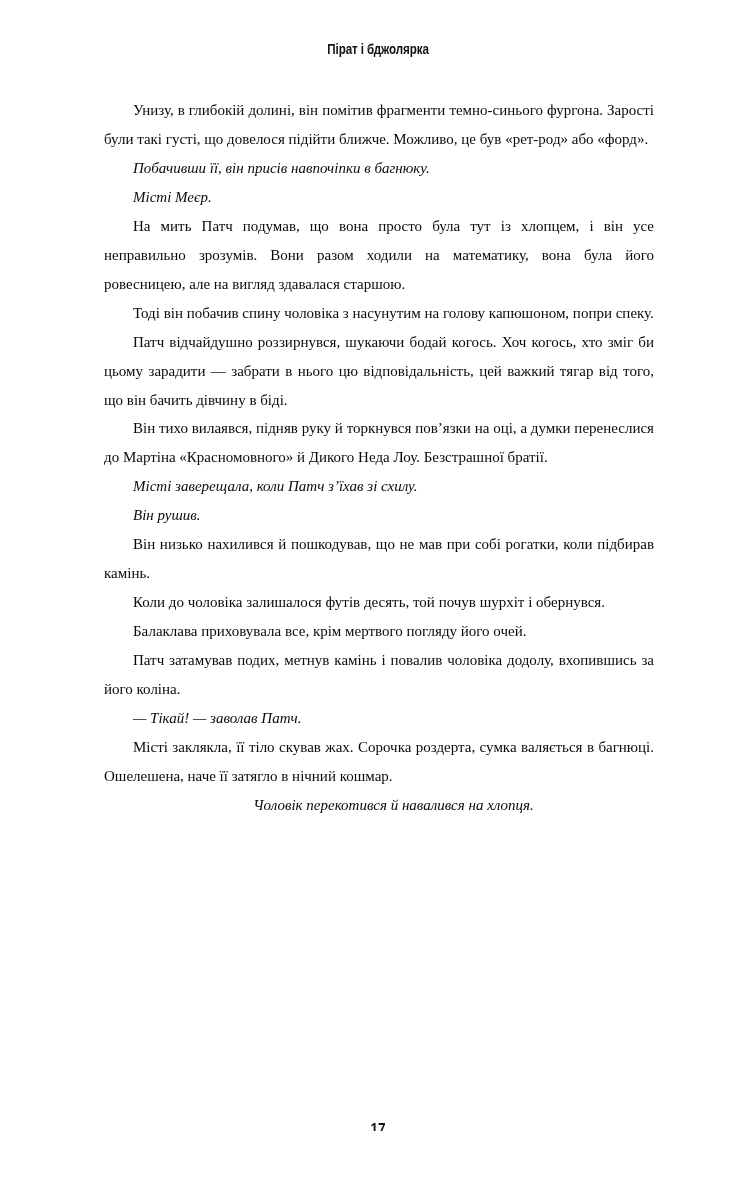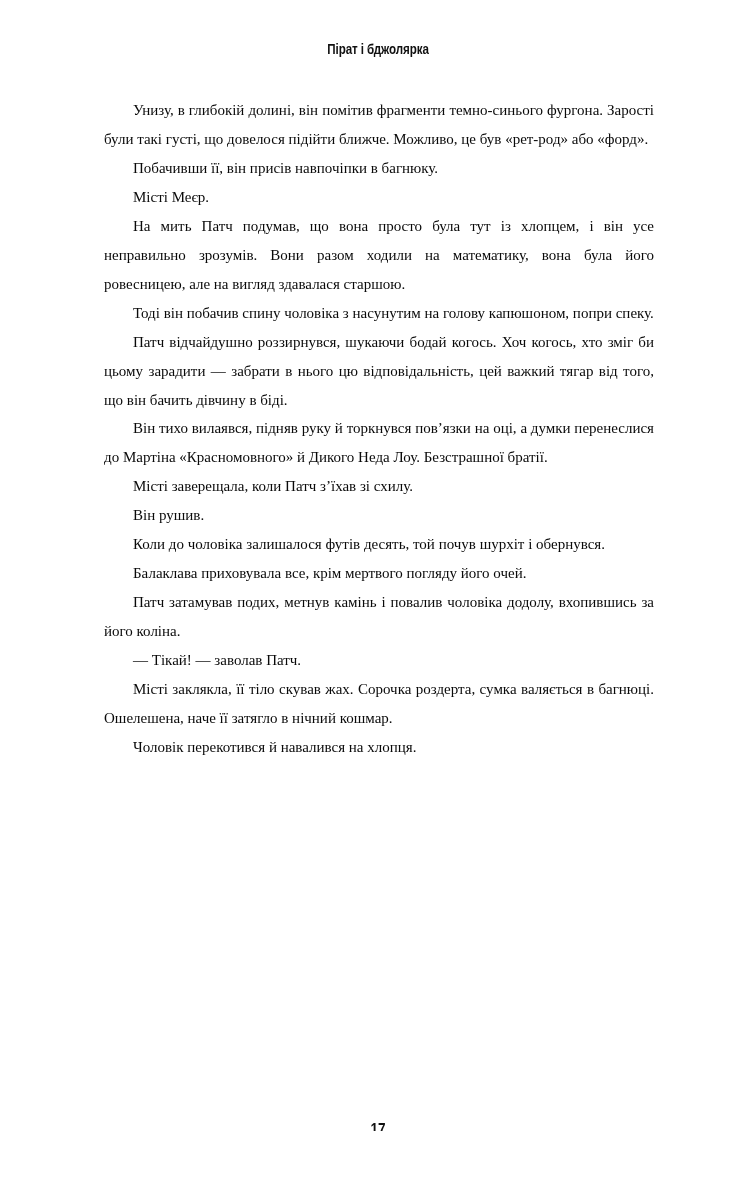--- a/index.html
+++ b/index.html
@@ -53,24 +53,25 @@
   .text-column p {
     margin: 0;
     text-indent: 29px;
     text-align: justify;
     hyphens: none;
   }
 
   
   .text-column p.short {
     text-align: left;
+    font-style: italic;
   }
 
   .text-column p:last-child {
-    text-align: left;
+    text-align: center;
   }
 
   
   .folio {
     position: absolute;
     top: 1120px;
     left: 0;
     width: 756px;
     text-align: center;
     font-family: "Liberation Sans Narrow", "Liberation Sans", sans-serif;
@@ -91,20 +92,21 @@
   <div class="text-column">
       <p>Унизу, в глибокій долині, він помітив фрагменти темно-синього фургона. Зарості були такі густі, що довелося підійти ближче. Можливо, це був «рет-род» або «форд».</p>
       <p class="short">Побачивши її, він присів навпочіпки в багнюку.</p>
       <p class="short">Місті Меєр.</p>
       <p>На мить Патч подумав, що вона просто була тут із хлопцем, і він усе неправильно зрозумів. Вони разом ходили на математику, вона була його ровесницею, але на вигляд здавалася старшою.</p>
       <p>Тоді він побачив спину чоловіка з насунутим на голову капюшоном, попри спеку.</p>
       <p>Патч відчайдушно роззирнувся, шукаючи бодай ко­гось. Хоч когось, хто зміг би цьому зарадити — забрати в нього цю відповідальність, цей важкий тягар від того, що він бачить дівчину в біді.</p>
       <p>Він тихо вилаявся, підняв руку й торкнувся пов’яз­ки на оці, а думки перенеслися до Мартіна «Красно­мовного» й Дикого Неда Лоу. Безстрашної братії.</p>
       <p class="short">Місті заверещала, коли Патч з’їхав зі схилу.</p>
       <p class="short">Він рушив.</p>
+      <p>Він низько нахилився й пошкодував, що не мав при собі рогатки, коли підбирав камінь.</p>
       <p>Коли до чоловіка залишалося футів десять, той почув шурхіт і обернувся.</p>
       <p>Балаклава приховувала все, крім мертвого погляду його очей.</p>
       <p>Патч затамував подих, метнув камінь і повалив чоловіка додолу, вхопившись за його коліна.</p>
       <p class="short">— Тікай! — заволав Патч.</p>
       <p>Місті заклякла, її тіло скував жах. Сорочка роздер­та, сумка валяється в багнюці. Ошелешена, наче її за­тягло в нічний кошмар.</p>
       <p class="short">Чоловік перекотився й навалився на хлопця.</p>
     </div>
 
   <div class="folio">17</div>
 

